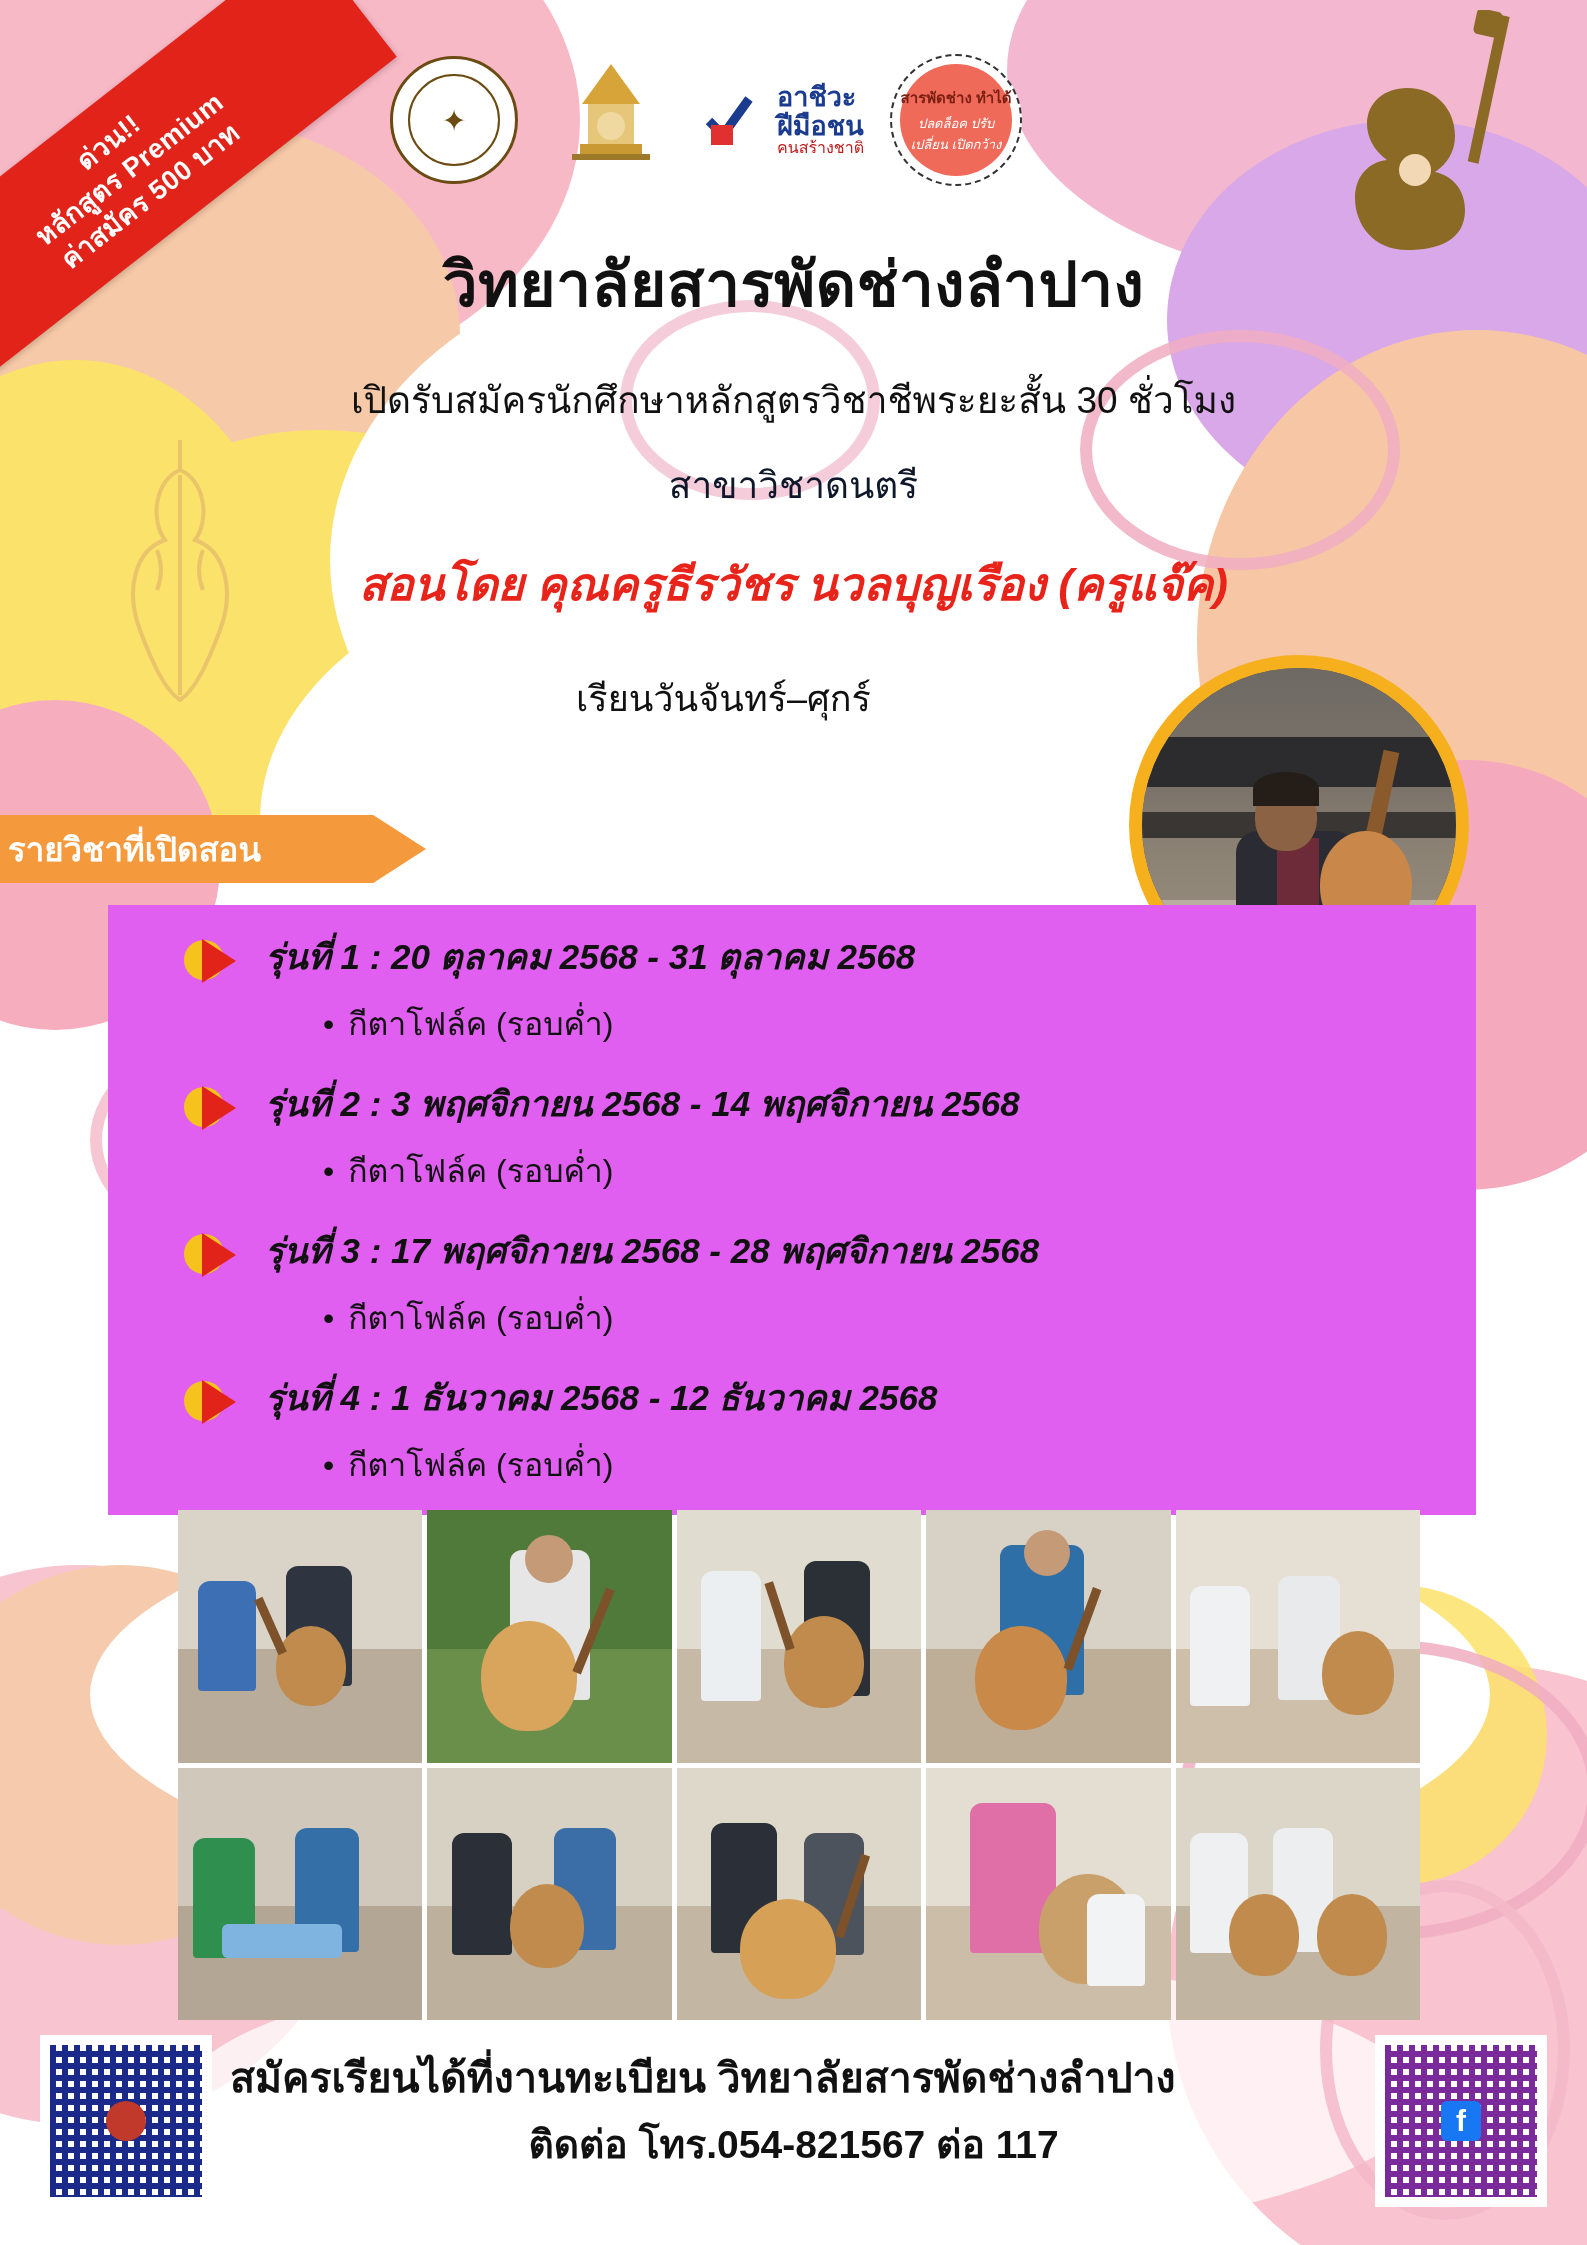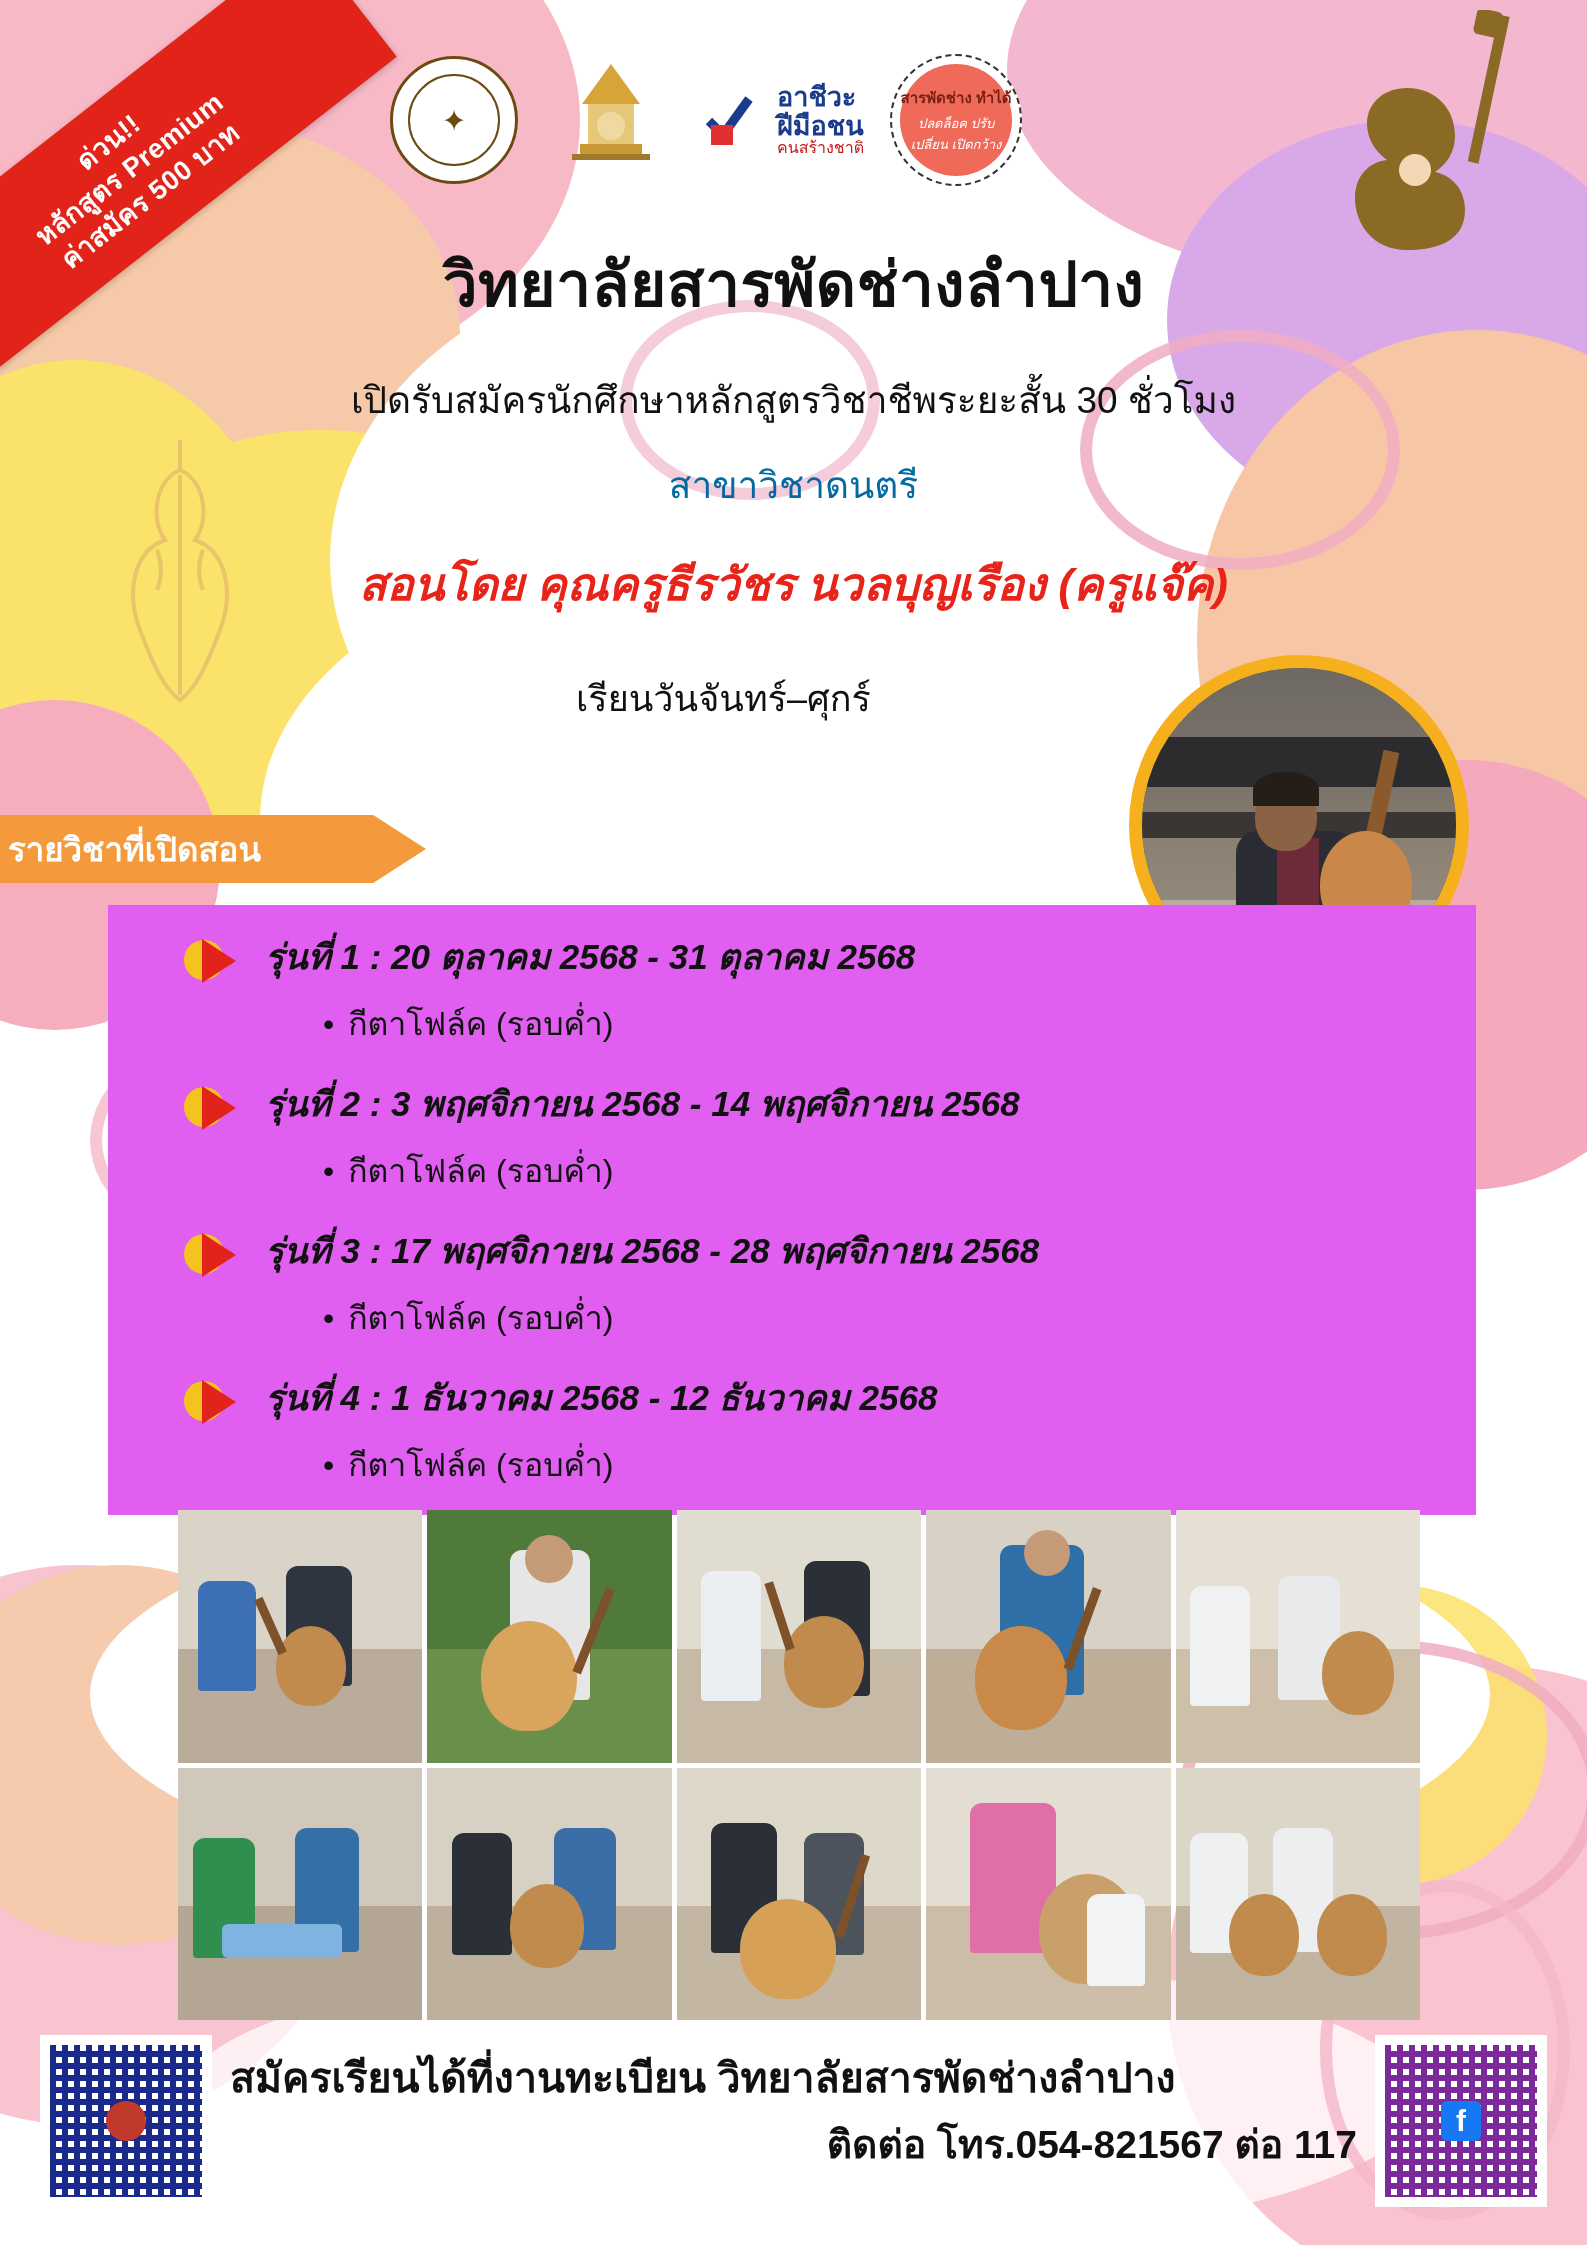--- a/index.html
+++ b/index.html
@@ -114,21 +114,21 @@
     text-align: center;
     font-size: 62px; font-weight: bold; color: #111;
     letter-spacing: .5px;
   }
   .subtitle-1 {
     position: absolute; left: 180px; right: 180px; top: 370px;
     text-align: center; font-size: 37px; color: #111;
   }
   .subtitle-2 {
     position: absolute; left: 180px; right: 180px; top: 455px;
-    text-align: center; font-size: 37px; color: #0369a1;
+    text-align: center; font-size: 37px; color: #0f172a;
   }
   .teacher-line {
     position: absolute; left: 140px; right: 140px; top: 548px;
     text-align: center; font-size: 45px; font-weight: bold;
     font-style: italic; color: #e8231a;
   }
   .sched-1 {
     position: absolute; left: 380px; right: 520px; top: 670px;
     text-align: center; font-size: 36px; color: #111;
   }
@@ -265,21 +265,21 @@
     content: "f"; color:#fff; font-size: 30px; font-weight: bold;
     display:flex; align-items:center; justify-content:center; line-height:1;
   }
 
   .footer-1 {
     position: absolute; left: 230px; right: 230px; bottom: 135px;
     text-align: left; font-size: 41px; font-weight: bold; color: #111;
   }
   .footer-2 {
     position: absolute; left: 230px; right: 230px; bottom: 70px;
-    text-align: right; font-size: 39px; font-weight: bold; color: #111;
+    text-align: center; font-size: 39px; font-weight: bold; color: #111;
   }
 </style>
 </head>
 <body>
 
 <div id="poster">
 
   <div class="bg-layer">
     <div class="blob b-pink-tl"></div>
     <div class="blob b-peach-tl"></div>

